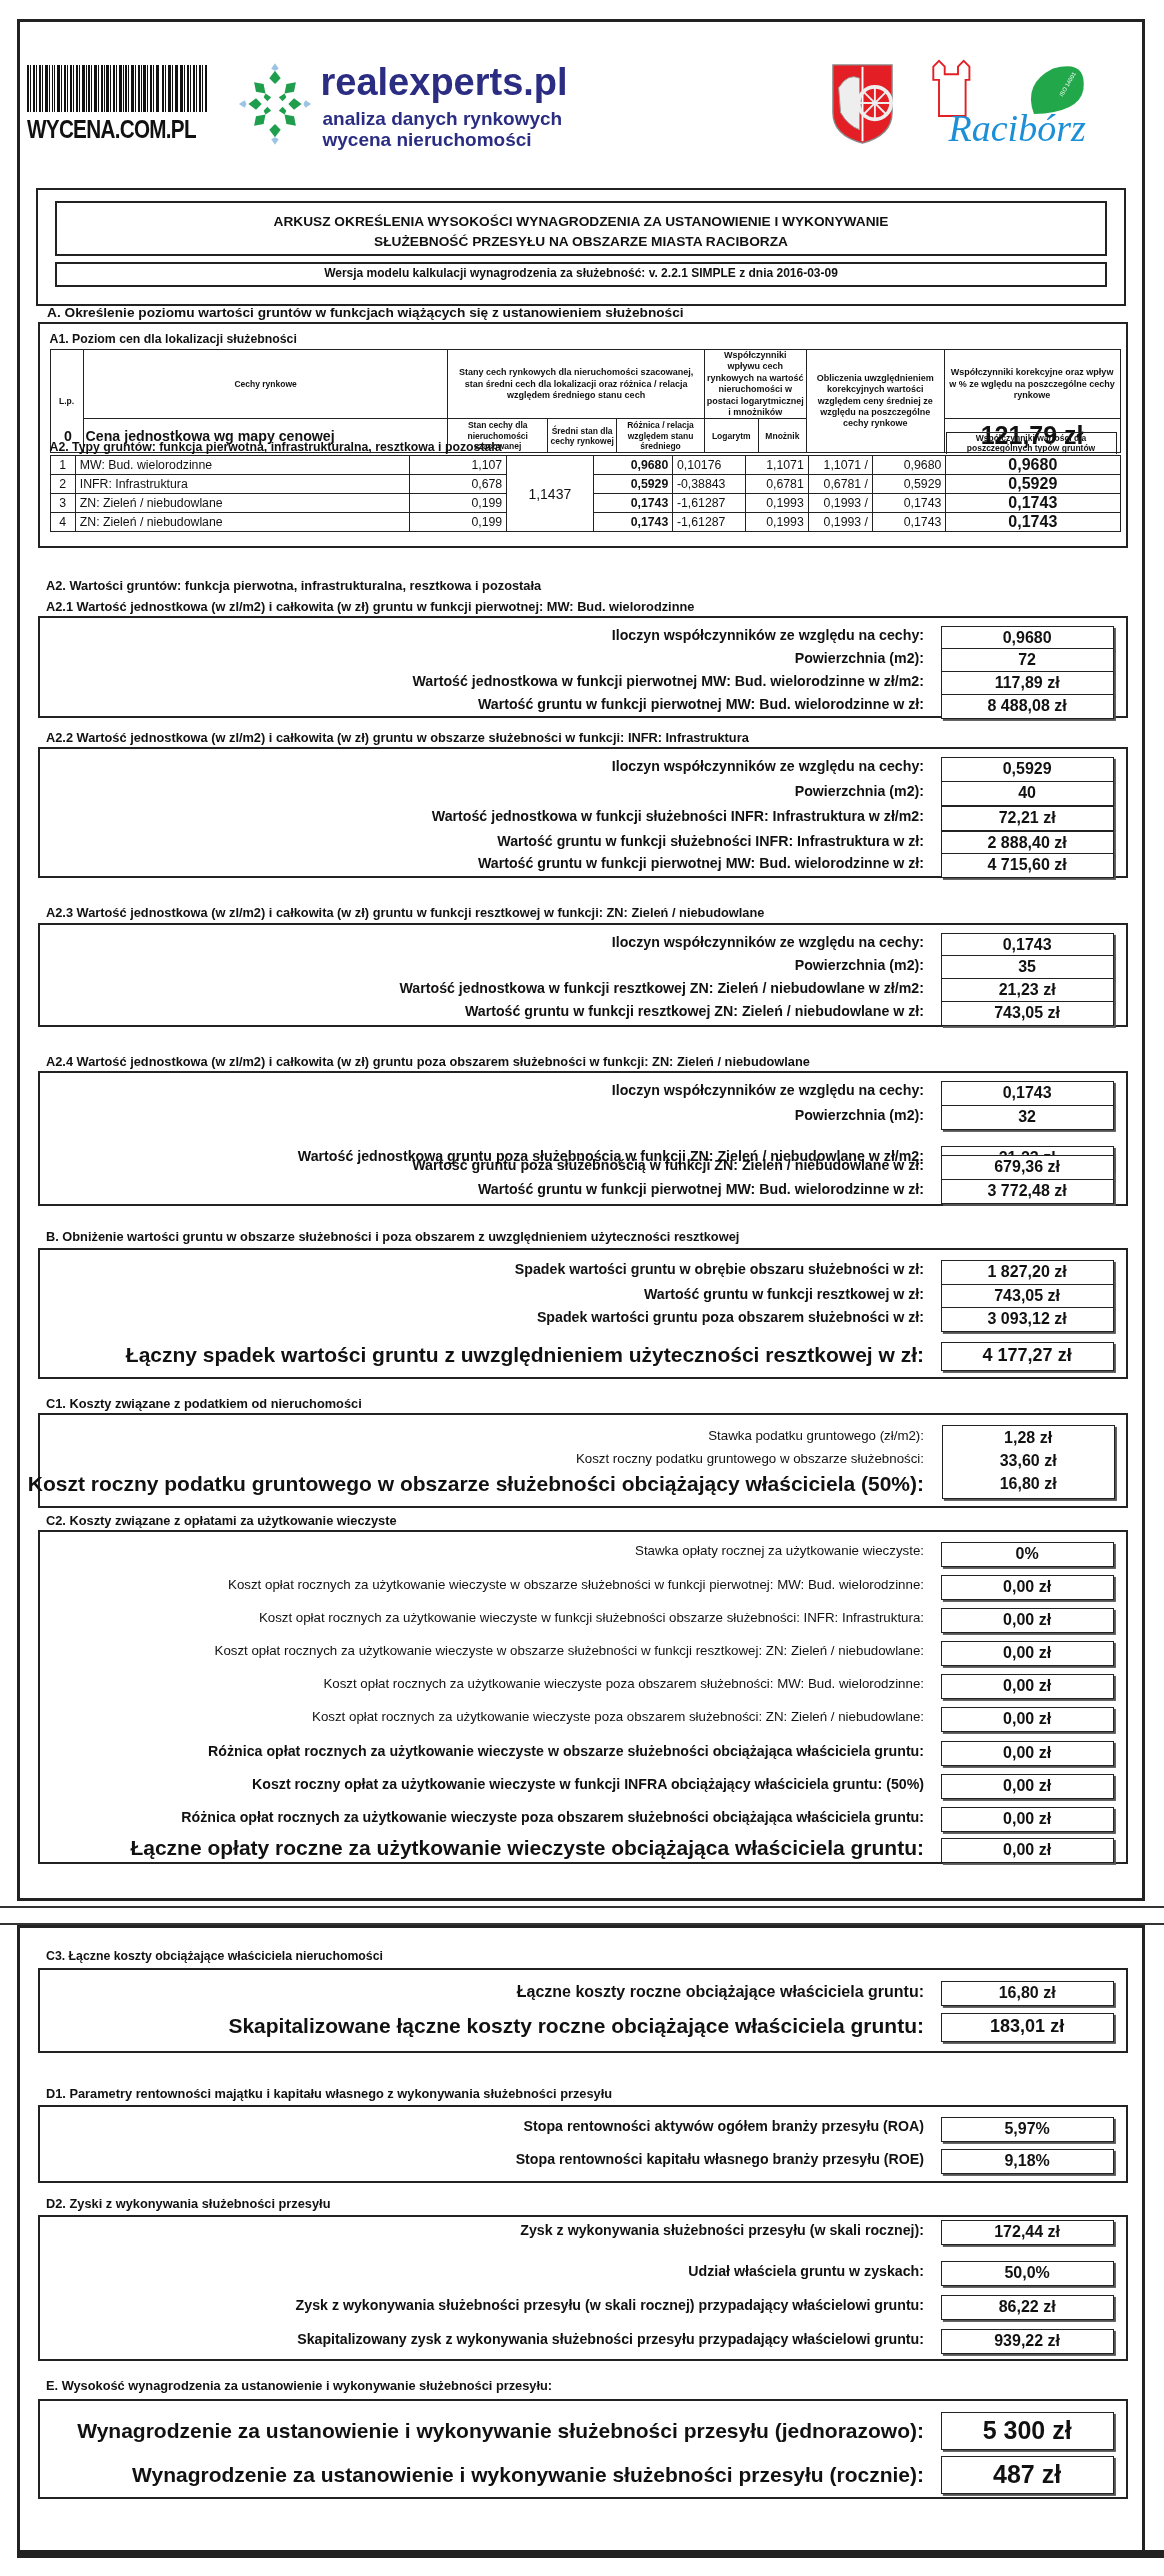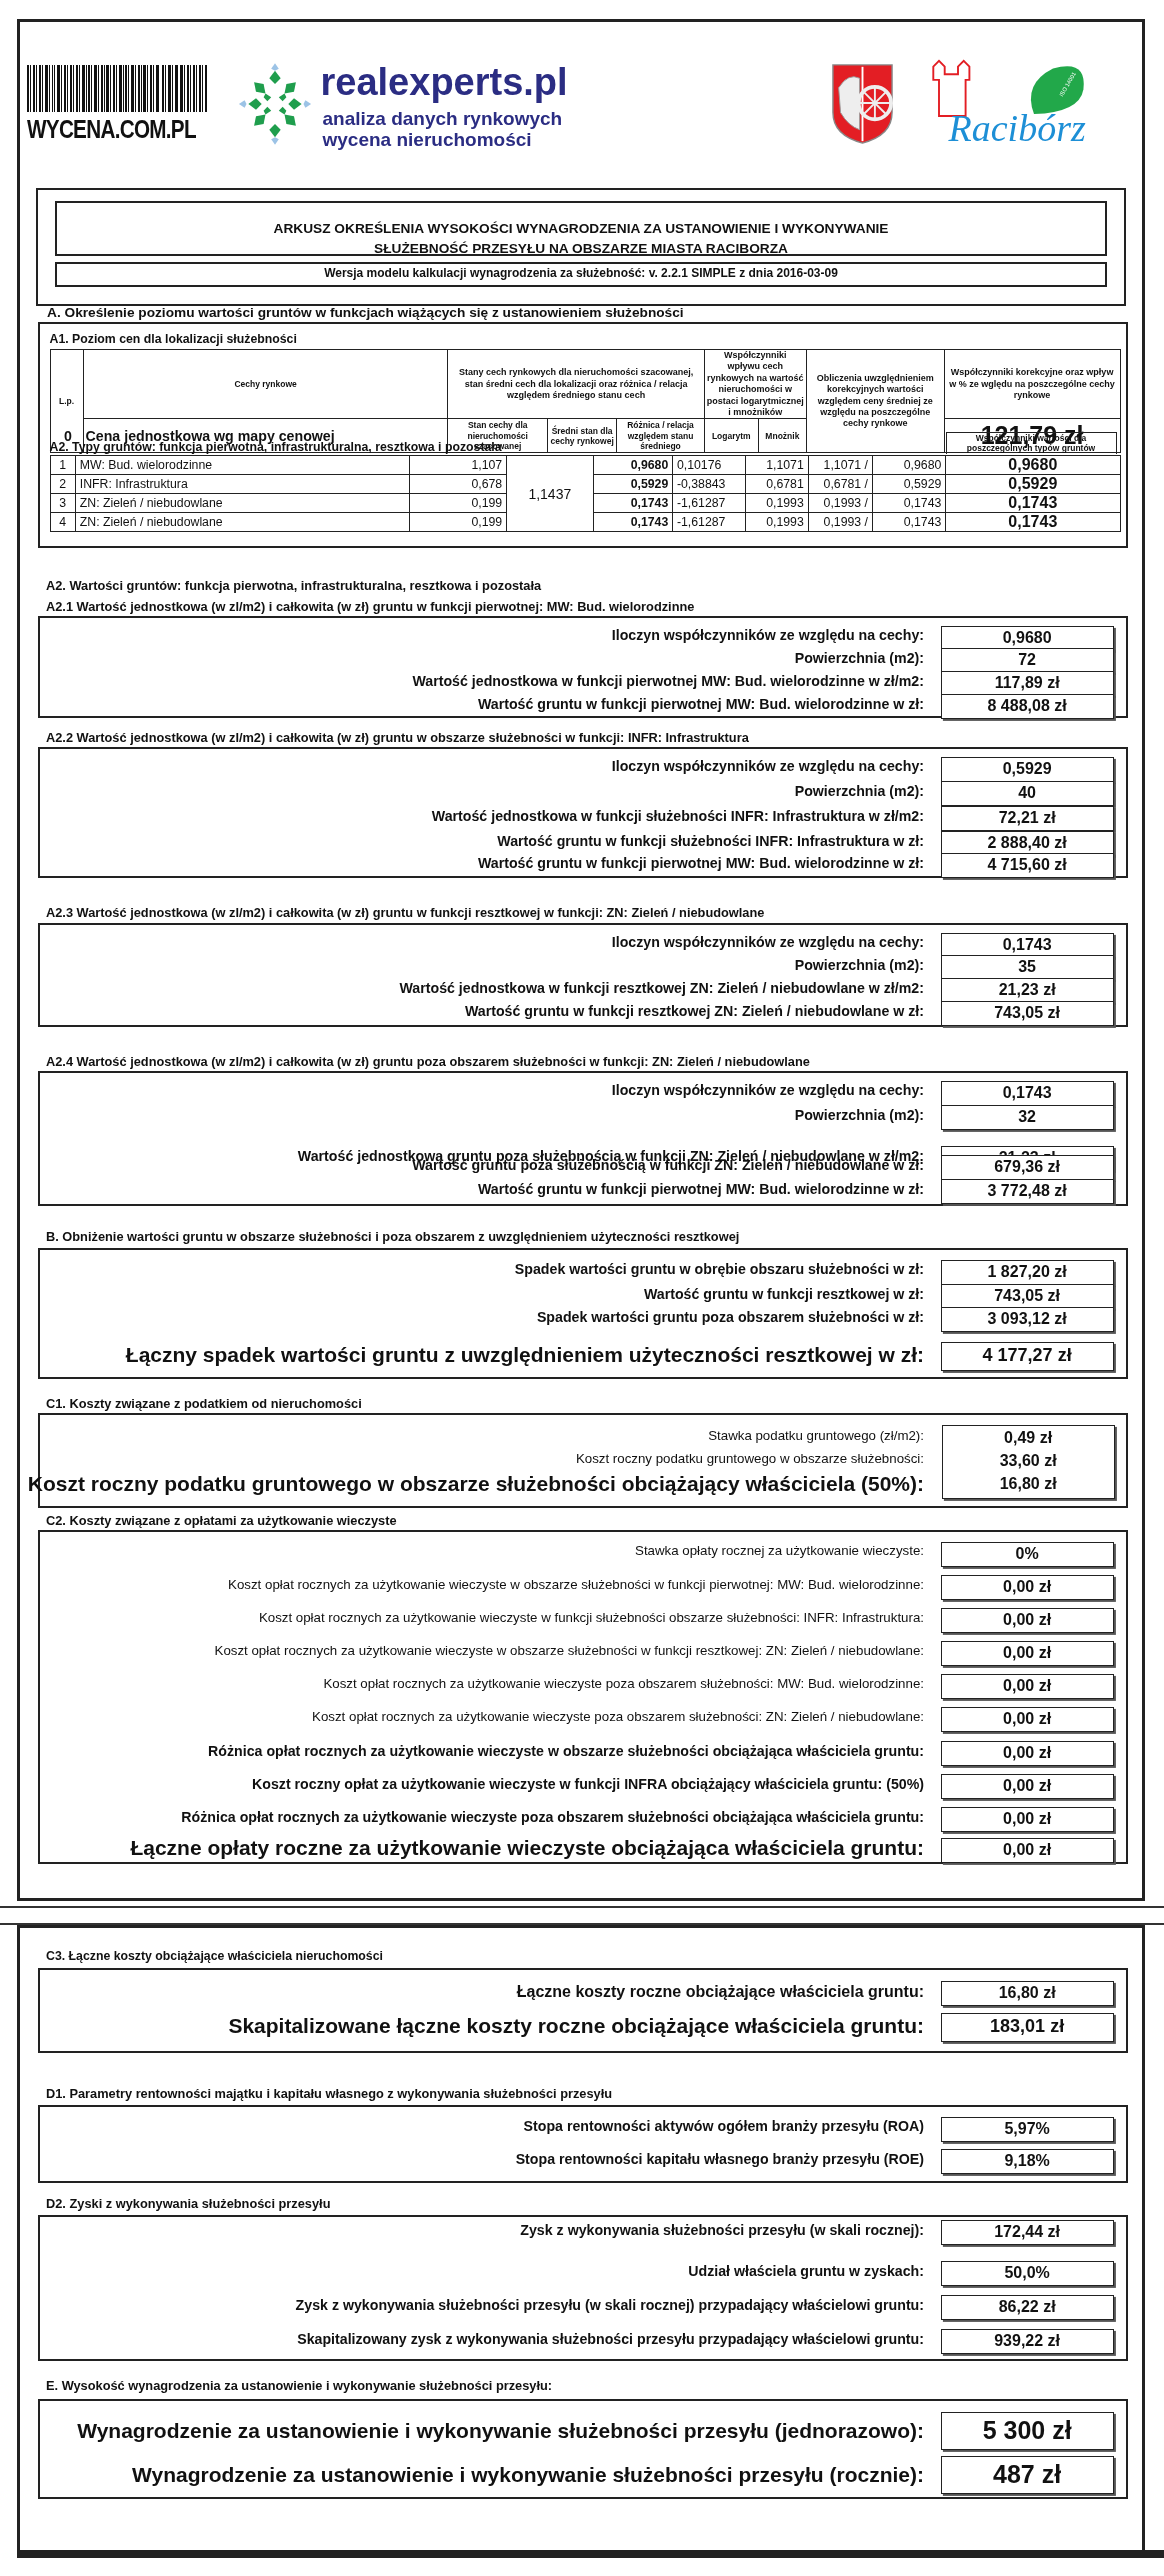--- a/index.html
+++ b/index.html
@@ -16,21 +16,21 @@
   .barcode-text { position:absolute; left:0; top:55px; width:180px; font-family:"Liberation Sans", sans-serif; font-weight:bold; font-size:26.5px; letter-spacing:-0.9px; color:#111; transform:scaleX(0.78); transform-origin:left; white-space:nowrap; }
   .flake { position:absolute; left:210px; top:3.8px; width:76px; height:82px; }
   .re-title { position:absolute; left:294px; top:1.9px; font-size:38px; font-weight:bold; color:#2b2d83; white-space:nowrap; }
   .re-sub1 { position:absolute; left:296px; top:49px; font-size:19px; font-weight:bold; color:#2b2d83; white-space:nowrap; }
   .re-sub2 { position:absolute; left:296px; top:70px; font-size:19px; font-weight:bold; color:#2b2d83; white-space:nowrap; }
   .coat { position:absolute; left:804px; top:3.8px; width:63px; height:82px; }
   .raciborz { position:absolute; left:893px; top:0; width:190px; height:95px; }
 
   
   .titlebox { position:absolute; left:36px; top:188px; width:1090px; height:118px; border:2.8px solid #222; box-sizing:border-box; }
-  .titlebox .t1 { position:absolute; left:17px; top:11.4px; right:17px; height:55px; border:2.8px solid #222; box-sizing:border-box; text-align:center; font-weight:bold; font-size:13.7px; line-height:20px; padding-top:16px; }
+  .titlebox .t1 { position:absolute; left:17px; top:11.4px; right:17px; height:55px; border:2.8px solid #222; box-sizing:border-box; text-align:center; font-weight:bold; font-size:13.7px; line-height:20px; padding-top:9px; }
   .titlebox .t2 { position:absolute; left:17px; top:72px; right:17px; height:25px; border:2.8px solid #222; box-sizing:border-box; text-align:center; font-weight:bold; font-size:12px; line-height:19px; }
 
   .sechead { position:absolute; left:47px; font-size:13.7px; font-weight:bold; white-space:nowrap; }
   .subhead { position:absolute; left:46px; font-size:12.8px; font-weight:bold; white-space:nowrap; }
   .frame { position:absolute; left:38px; width:1090px; border:2.8px solid #222; box-sizing:border-box; }
 
   
   table.a1 { position:absolute; border-collapse:collapse; font-family:"Liberation Sans", sans-serif; }
   table.a1 td { border:1.9px solid #222; text-align:center; padding:0 1.9px; }
   .tiny { font-size:8.5px; line-height:10.4px; font-weight:bold; }
@@ -316,21 +316,21 @@
     </div>
   <div class="row" style="top:95px;">
       <span class="lbl large">Łączny spadek wartości gruntu z uwzględnieniem użyteczności resztkowej w zł:</span>
       <span class="val large">4 177,27 zł</span>
     </div>
 </div>
 
 <div class="subhead" style="top:1396px;">C1. Koszty związane z podatkiem od nieruchomości</div>
 <div class="frame" style="top:1413px;height:95px;">
   <div class="c1box" style="top:9.5px;height:74px;">
-    <div>0,49 zł</div>
+    <div>1,28 zł</div>
     <div>33,60 zł</div>
     <div>16,80 zł</div>
   </div>
   <div class="row" style="top:11.4px;">
       <span class="lbl light">Stawka podatku gruntowego (zł/m2):</span>
     </div>
   <div class="row" style="top:34px;">
       <span class="lbl light">Koszt roczny podatku gruntowego w obszarze służebności:</span>
     </div>
   <div class="row" style="top:57px;">

